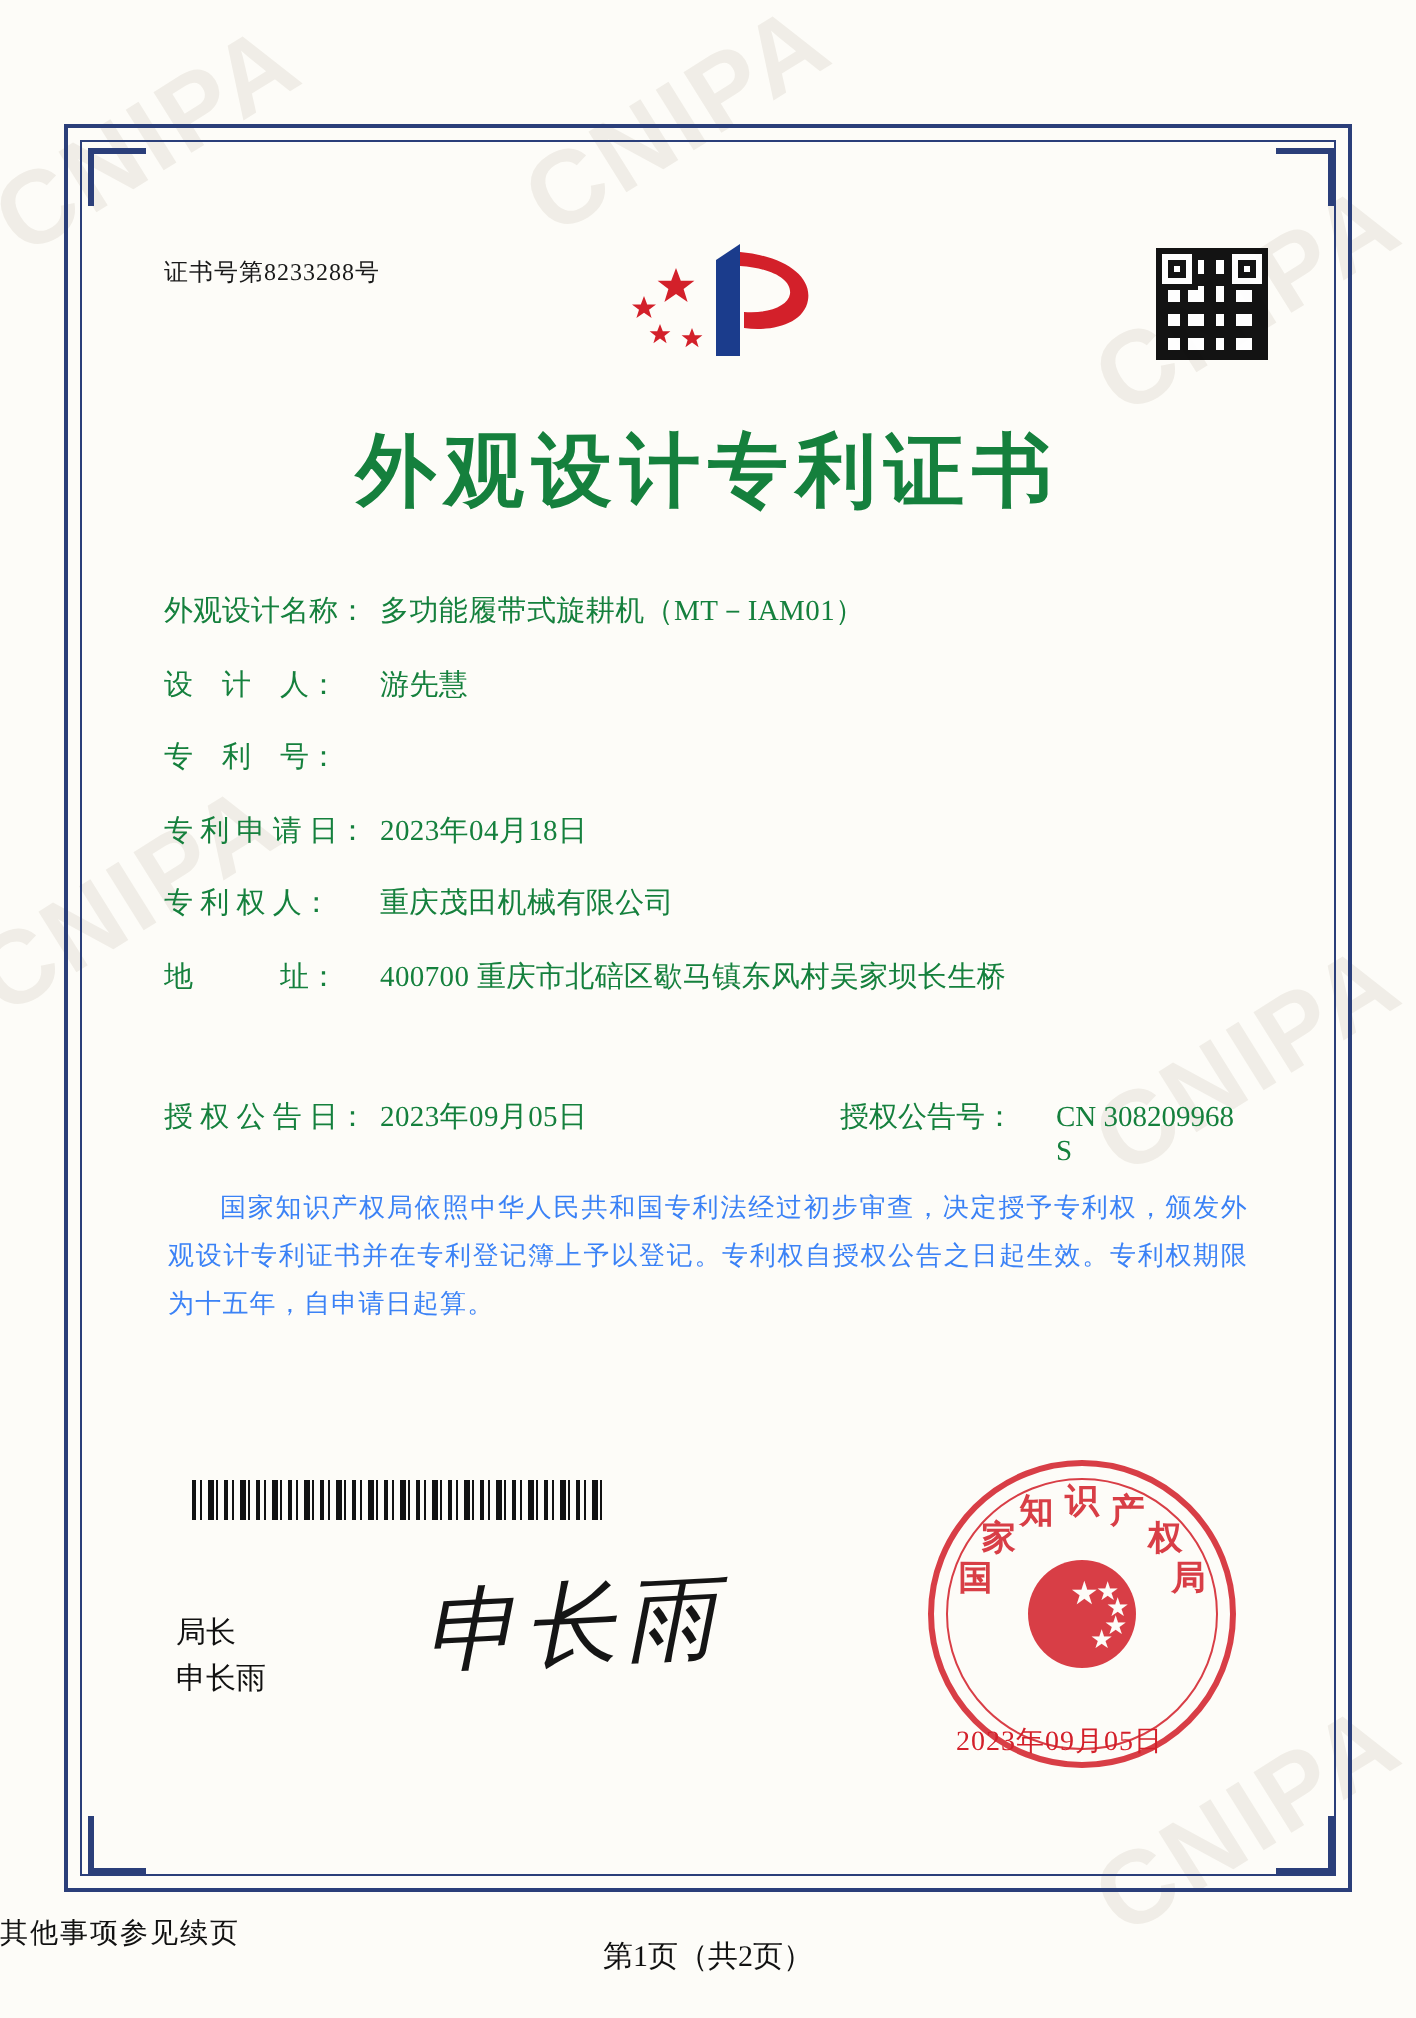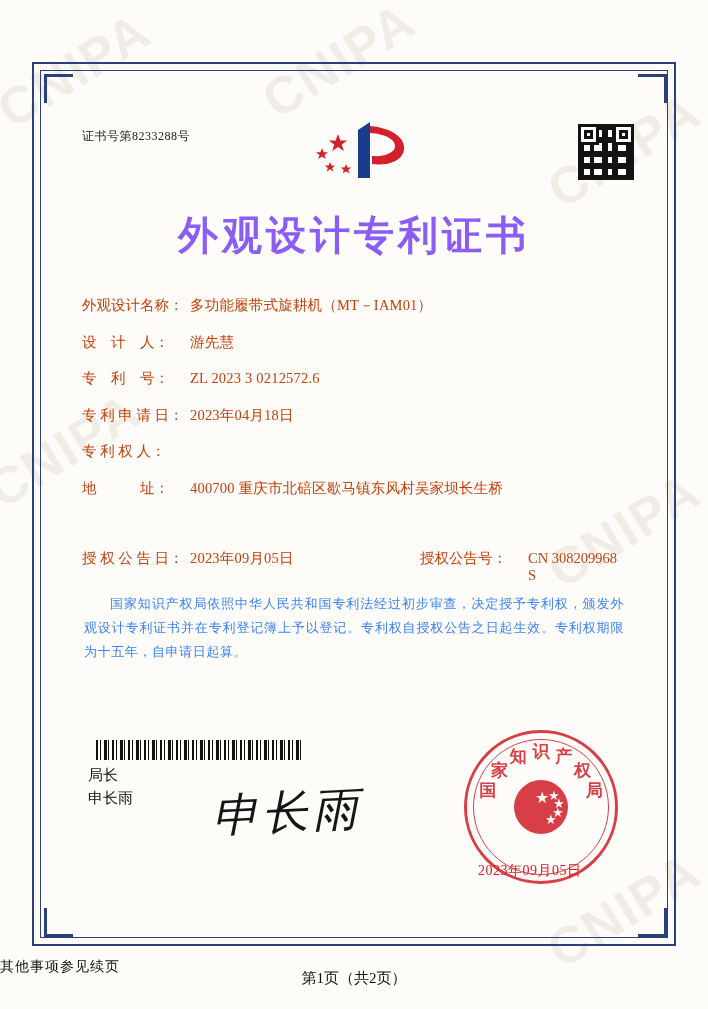--- a/index.html
+++ b/index.html
@@ -111,37 +111,37 @@
   #qr-code::after  { right: 0; top: 0; }
 
   #doc-title {
     position: absolute;
     left: 0; right: 0;
     top: 208px;
     text-align: center;
     font-size: 40px;
     font-weight: bold;
     letter-spacing: 4px;
-    color: #8b5cf6;
+    color: #15803d;
     font-family: Liberation Mono, monospace;
   }
 
   
   #fields {
     position: absolute;
     left: 82px;
     top: 296px;
     width: 546px;
   }
   .field-row {
     display: flex;
     align-items: baseline;
     margin-bottom: 17.5px;
     font-size: 14.5px;
-    color: #c2410c;
+    color: #15803d;
   }
   .field-label {
     width: 108px;
     flex: 0 0 108px;
     letter-spacing: 0;
     white-space: pre;
   }
   .field-value {
     flex: 1 1 auto;
     letter-spacing: 0.2px;
@@ -185,21 +185,21 @@
       #111 4px 5px, #fdfcf8 5px 8px,
       #111 8px 11px, #fdfcf8 11px 12px,
       #111 12px 13px, #fdfcf8 13px 16px
     );
   }
 
   
   #sig-block {
     position: absolute;
     left: 88px;
-    top: 764px;
+    top: 806px;
     font-size: 15px;
     line-height: 23px;
     color: #111;
   }
   #signature {
     position: absolute;
     left: 212px;
     top: 782px;
     font-family: "DejaVu Serif", serif;
     font-size: 46px;
@@ -328,28 +328,28 @@
     <div class="field-row">
       <div class="field-label">外观设计名称：</div>
       <div class="field-value">多功能履带式旋耕机（MT－IAM01）</div>
     </div>
     <div class="field-row">
       <div class="field-label">设　计　人：</div>
       <div class="field-value">游先慧</div>
     </div>
     <div class="field-row">
       <div class="field-label">专　利　号：</div>
-      <div class="field-value">ZL 2023 3 0212572.6</div>
     </div>
     <div class="field-row">
       <div class="field-label">专 利 申 请 日：</div>
       <div class="field-value">2023年04月18日</div>
     </div>
     <div class="field-row">
       <div class="field-label">专 利 权 人：</div>
+      <div class="field-value">重庆茂田机械有限公司</div>
     </div>
     <div class="field-row">
       <div class="field-label">地　　　址：</div>
       <div class="field-value">400700 重庆市北碚区歇马镇东风村吴家坝长生桥</div>
     </div>
     <div class="field-row dual">
       <div class="field-label">授 权 公 告 日：</div>
       <div class="field-value">2023年09月05日</div>
       <div class="field-label2">授权公告号：</div>
       <div class="field-value2">CN 308209968 S</div>

